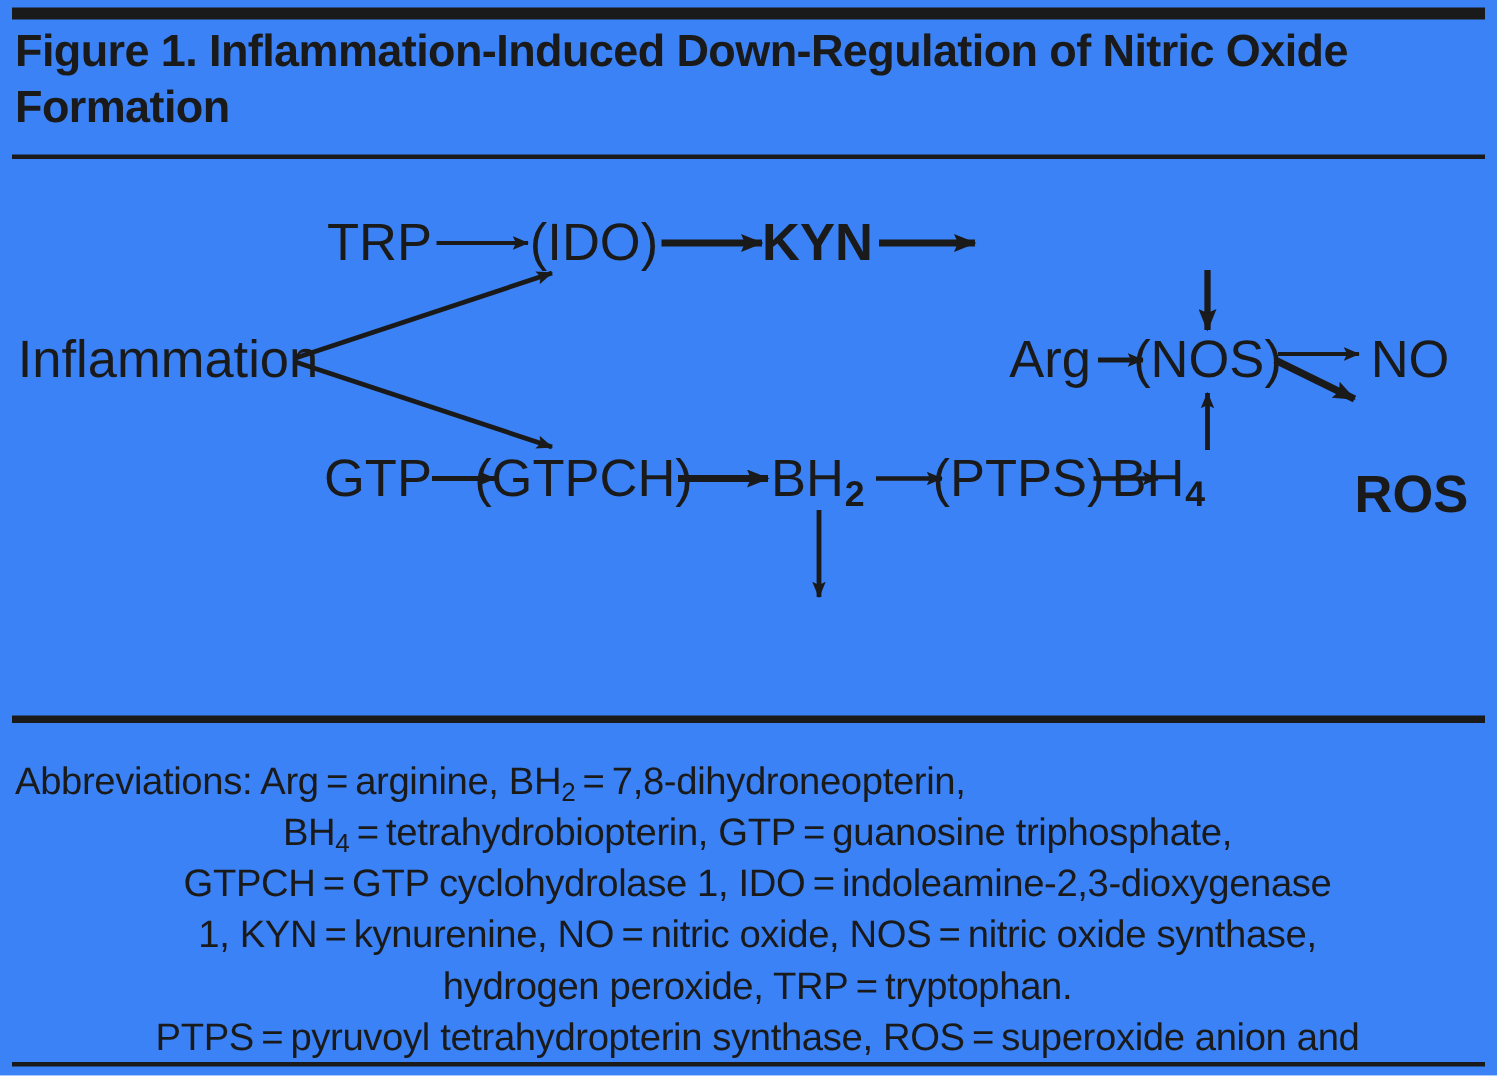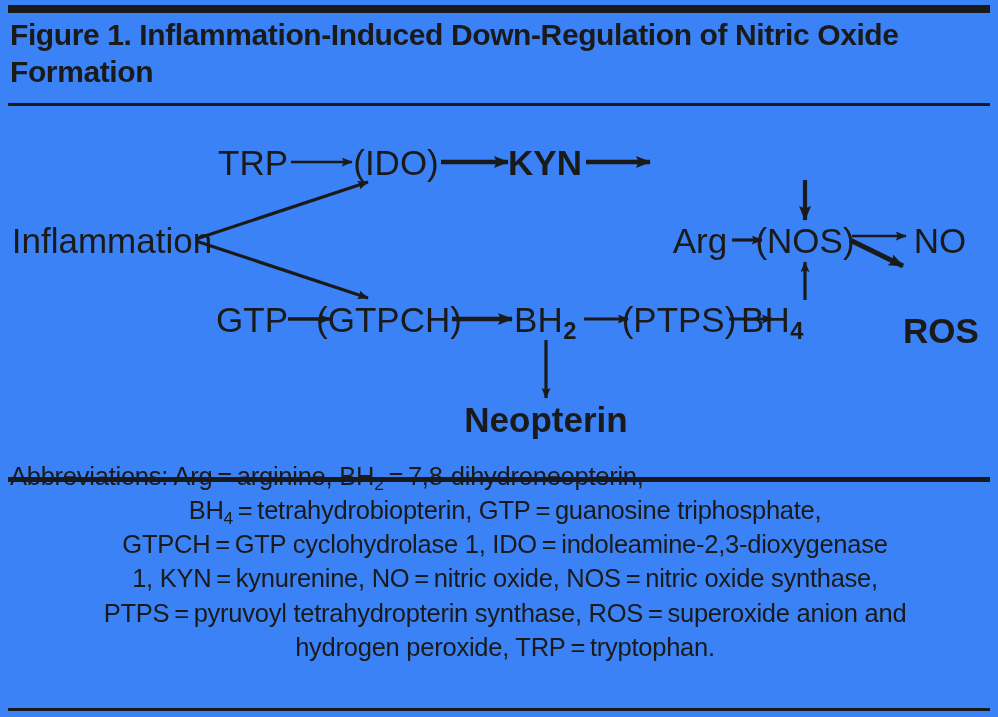--- a/index.html
+++ b/index.html
@@ -70,21 +70,21 @@
     vertical-align: baseline;
     position: relative;
     top: 0.28em;
     left: 0.02em;
   }
 
   
   #abbrev-block {
     position: absolute;
     left: 10px;
-    top: 459px;
+    top: 504px;
     width: 968px;
     font-size: 25.5px;
     line-height: 1.34;
     letter-spacing: -0.25px;
     color: #1a1a1a;
   }
   #abbrev-block .cont { display: block; padding-left: 22px; text-indent: 0; text-align: center; }
   #abbrev-block .first { display: block; }
   #abbrev-block sub {
     font-size: 0.68em;
@@ -167,30 +167,29 @@
     <div class="node" style="left:252px; top:213px;">GTP</div>
 
     <div class="node" style="left:389px; top:213px;">(GTPCH)</div>
 
     <div class="node" style="left:545px; top:213px;"><span>BH</span><sub>2</sub></div>
 
     <div class="node" style="left:679px; top:213px;">(PTPS)</div>
 
     <div class="node" style="left:772px; top:213px;"><span>BH</span><sub>4</sub></div>
 
-    <div class="node bold" style="left:546px; top:313px;">Neopterin</div>
 
   </div>
 
   <div class="rule" id="rule-abbrev"></div>
 
   <div id="abbrev-block">
     <span class="first">Abbreviations: Arg = arginine, BH<sub>2</sub> = 7,8-dihydroneopterin,</span>
     <span class="cont">BH<sub>4</sub> = tetrahydrobiopterin, GTP = guanosine triphosphate,</span>
     <span class="cont">GTPCH = GTP cyclohydrolase 1, IDO = indoleamine-2,3-dioxygenase</span>
     <span class="cont">1, KYN = kynurenine, NO = nitric oxide, NOS = nitric oxide synthase,</span>
+    <span class="cont">hydrogen peroxide, TRP = tryptophan.</span>
     <span class="cont">PTPS = pyruvoyl tetrahydropterin synthase, ROS = superoxide anion and</span>
-    <span class="cont">hydrogen peroxide, TRP = tryptophan.</span>
   </div>
 
   <div class="rule" id="rule-bottom"></div>
 
 </div>
 
 </body></html>

